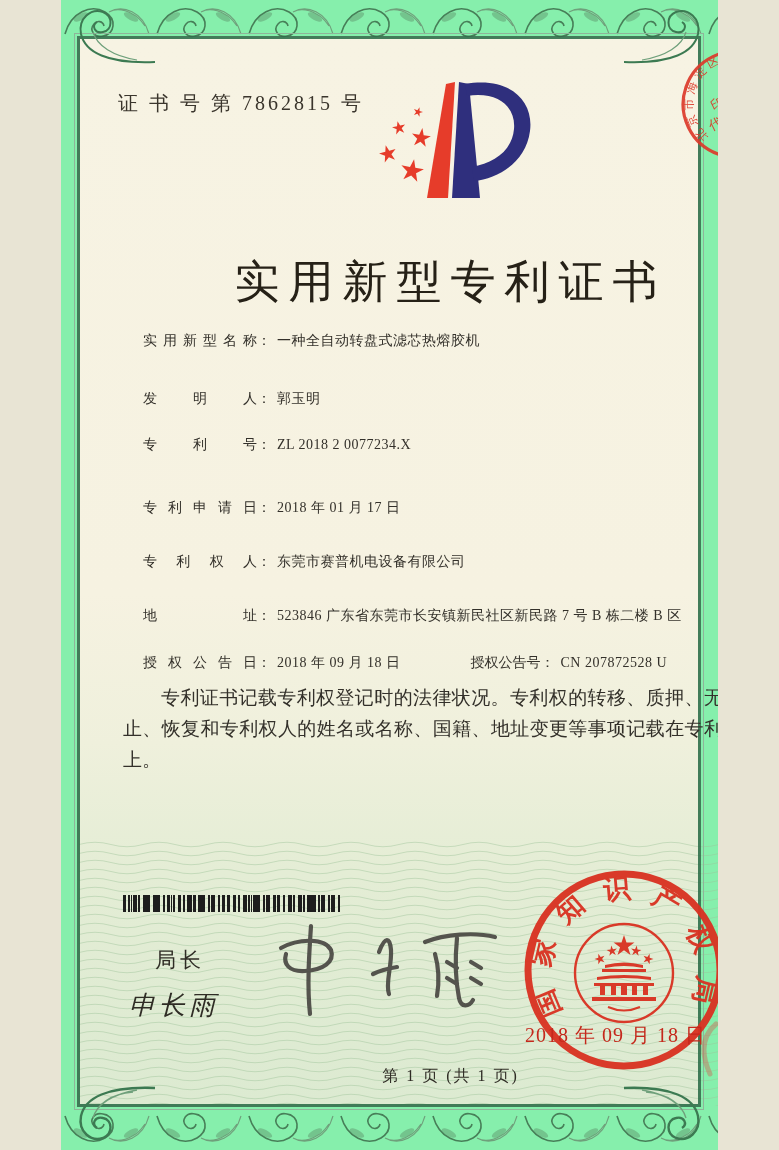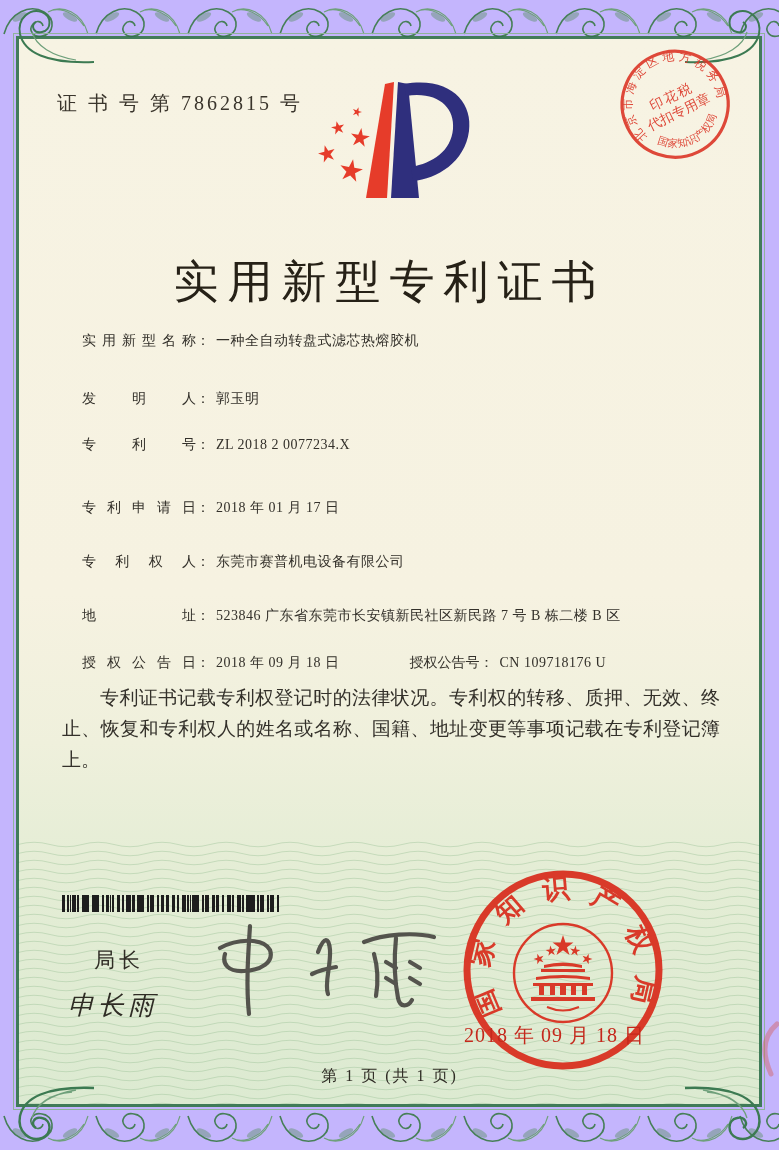--- a/index.html
+++ b/index.html
@@ -1,19 +1,19 @@
 <!DOCTYPE html>
 <html><head>
 <meta charset="utf-8">
 <style>
   * { margin:0; padding:0; box-sizing:border-box; }
   html,body { background:#e8e4d4; }
   .page {
-    position:relative; width:779px; height:1150px; margin:0 auto;
-    background:#c4b5fd; overflow:hidden;
+    position:relative; width:657px; height:1150px; margin:0 auto;
+    background:#86efac; overflow:hidden;
     font-family:"Liberation Serif","DejaVu Serif",serif;
     color:#2e2a23;
   }
   .inner-bg {
     position:absolute; left:16px; top:36px; right:17px; bottom:43px;
     background:linear-gradient(180deg,#f7f3e3 0%,#f6f2e1 52%,#eff0dc 66%,#e4edd5 78%,#dcead1 100%);
   }
   .frame { position:absolute; left:13px; top:33px; right:14px; bottom:40px;
     border:1.5px solid #8fb49a; }
   .frame-inner { position:absolute; inset:2px; border:3px solid #2f6f4a; opacity:.9; }
@@ -145,21 +145,21 @@
       <span class="flabel">专利权人</span><span class="fcolon">：</span><span class="fvalue">东莞市赛普机电设备有限公司</span>
     </div>
     <div class="abs fieldrow" style="top:601px">
       <span class="flabel">地址</span><span class="fcolon">：</span><span class="fvalue">523846 广东省东莞市长安镇新民社区新民路 7 号 B 栋二楼 B 区</span>
     </div>
     <div class="abs fieldrow row7" style="top:648px">
       <div class="half1">
         <span class="flabel">授权公告日</span><span class="fcolon">：</span><span class="fvalue">2018 年 09 月 18 日</span>
       </div>
       <div class="half2">
-        <span>授权公告号</span><span class="fcolon">：</span><span class="fvalue">CN 109718176 U</span>
+        <span>授权公告号</span><span class="fcolon">：</span><span class="fvalue">CN 207872528 U</span>
       </div>
     </div>
 
     <div class="abs paras">
       <p>专利证书记载专利权登记时的法律状况。专利权的转移、质押、无效、终止、恢复和专利权人的姓名或名称、国籍、地址变更等事项记载在专利登记簿上。</p>
     </div>
 
     <div class="abs barcode"></div>
 
     <div class="abs director-title">局长</div>

